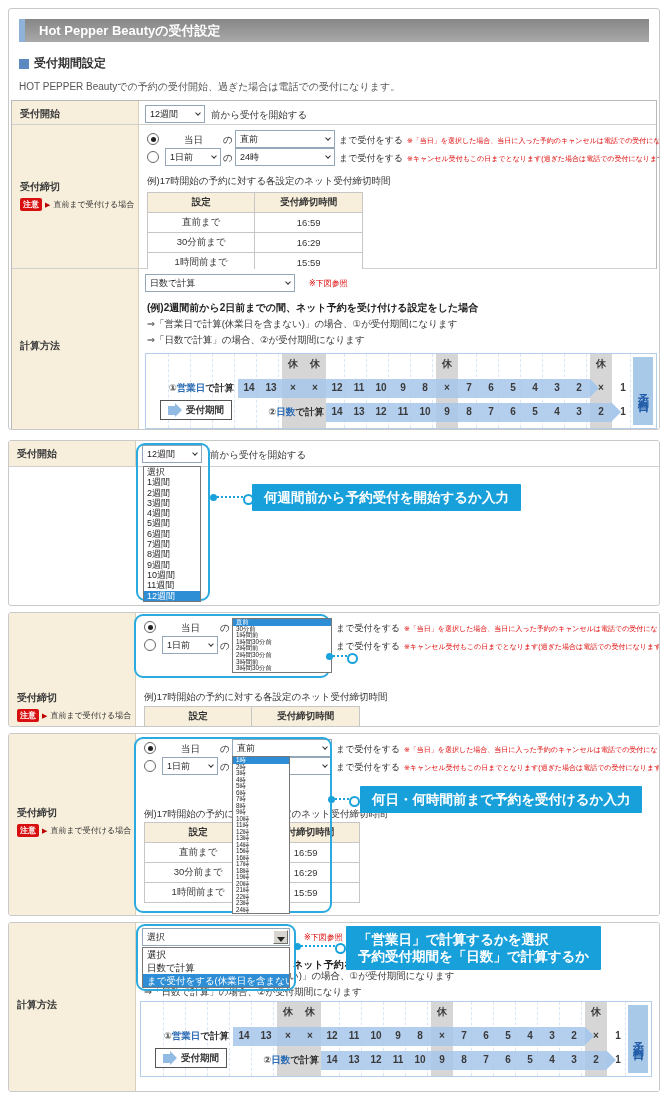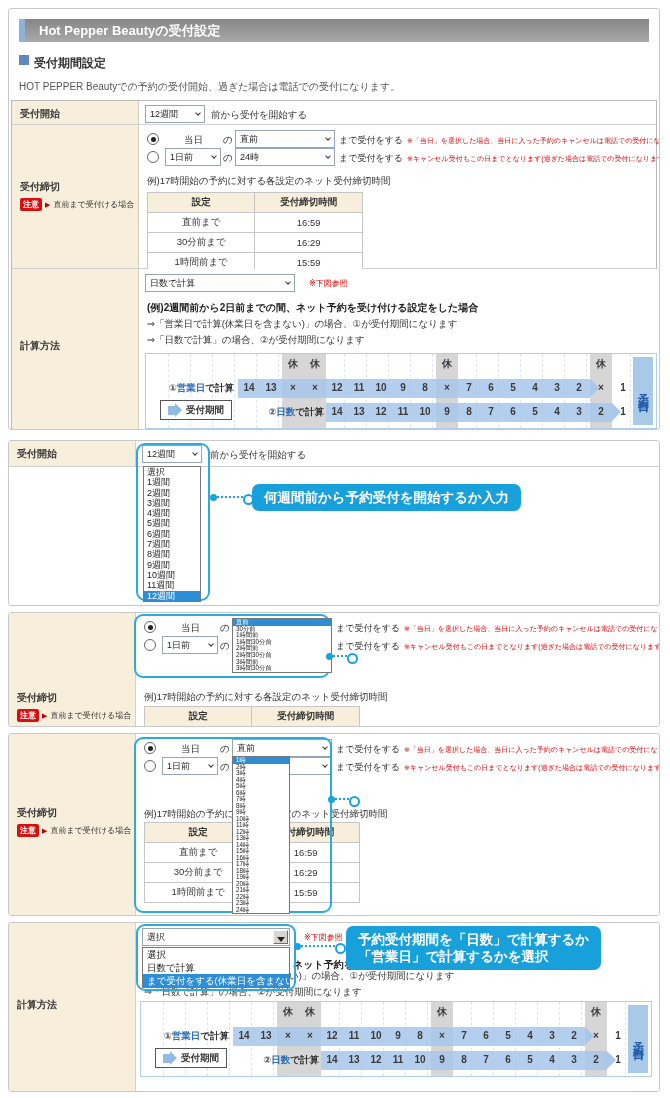--- a/index.html
+++ b/index.html
@@ -8,21 +8,21 @@
   .panel { position:absolute; left:8px; width:652px; background:#fff; border:1px solid #c9c9c9; border-radius:3px; overflow:hidden; }
   #p1 { top:8px;   height:422px; }
   #p2 { top:440px; height:166px; }
   #p3 { top:612px; height:115px; }
   #p4 { top:733px; height:183px; }
   #p5 { top:922px; height:170px; }
 
   
   .titlebar { margin:10px 10px 0 10px; height:23px; background:linear-gradient(#868686,#a9a9a9);
               border-left:6px solid #8fb2d9; color:#fff; font-weight:bold; font-size:13px; line-height:23px; padding-left:14px; }
-  .sect { margin:13px 10px 0 10px; font-size:12px; font-weight:bold; color:#333; display:flex; align-items:flex-start; }
+  .sect { margin:13px 10px 0 10px; font-size:12px; font-weight:bold; color:#333; display:flex; align-items:center; }
   .bluesq { width:10px; height:10px; background:#5b8ac2; display:inline-block; margin-right:5px; }
   .desc { margin:8px 10px 6px 10px; font-size:10px; color:#555; }
 
   .settings { margin:0 2px; height:330px; border:1px solid #b9b9b9; display:flex; flex-direction:column; }
   .srow { display:flex; border-bottom:1px solid #cfcfcf; }
   .srow:last-child { border-bottom:none; flex:1; }
   .slabel { width:127px; min-width:127px; background:#f7efdc; border-right:1px solid #d8d0bc; padding-left:8px; position:relative; }
   .slabel .lt1 { font-weight:bold; font-size:10px; color:#3a3a3a; }
   .scontent { flex:1; position:relative; background:#fff; }
   .caution-line { margin-top:4px; display:flex; align-items:center; gap:3px; white-space:nowrap; }
@@ -89,21 +89,21 @@
   .dfinal { position:absolute; right:3px; top:3px; bottom:3px; width:20px; background:#a9c9e9; color:#235da8;
             font-weight:bold; writing-mode:vertical-rl; display:flex; align-items:center; justify-content:center;
             font-size:11px; letter-spacing:3px; z-index:4; }
 
   
   .hl { position:absolute; border:2px solid #2aaade; border-radius:9px; z-index:25; }
   .ddlist { position:absolute; background:#fff; border:1px solid #777; z-index:26; }
   .dd-item { padding:0 3px; white-space:nowrap; overflow:hidden; color:#222; }
   .dd-item.on { background:#2e8ed5; color:#fff; }
   .callout { position:absolute; background:#18a0da; color:#fff; font-weight:bold; font-size:13.5px;
-             line-height:17px; border-radius:7px; padding:5px 12px; white-space:nowrap; z-index:30; }
+             line-height:17px; border-radius:1px; padding:5px 12px; white-space:nowrap; z-index:30; }
   .conn { position:absolute; height:0; border-top:2px dotted #19a2db; z-index:28; }
   .conn::before { content:""; position:absolute; left:-4px; top:-4px; width:7px; height:7px; border-radius:50%; background:#19a2db; }
   .conn::after  { content:""; position:absolute; right:-4px; top:-4px; width:7px; height:7px; border-radius:50%;
                   background:#fff; border:2px solid #19a2db; }
   .p2list { left:7px; top:25px; width:58px; font-size:9px; }
   .p2list .dd-item { line-height:10.3px; }
   .p3list { left:96px; top:5px; width:100px; font-size:6.3px; }
   .p3list .dd-item { line-height:6.6px; }
   .p4list { left:96px; top:22px; width:58px; font-size:6.3px; }
   .p4list .dd-item { line-height:6.5px; }
@@ -446,20 +446,21 @@
           <div class="dd-item">17時</div>
           <div class="dd-item">18時</div>
           <div class="dd-item">19時</div>
           <div class="dd-item">20時</div>
           <div class="dd-item">21時</div>
           <div class="dd-item">22時</div>
           <div class="dd-item">23時</div>
           <div class="dd-item">24時</div>
         </div>
       <div class="conn" style="left:196px;top:64px;width:24px"></div>
+      <div class="callout" style="left:224px;top:52px">何日・何時間前まで予約を受付けるか入力</div>
     </div>
   </div>
 </div>
 
 <div class="panel" id="p5">
   <div class="srow" style="height:168px;border-bottom:none">
     <div class="slabel" style="padding-top:75px">
       <span class="lt1">計算方法</span>
     </div>
     <div class="scontent">
@@ -544,18 +545,18 @@
           <span class="dfinal">予約当日</span>
         </div>
       <div class="hl" style="left:0;top:1px;width:160px;height:67px"></div>
       <div class="ddlist p5list">
           <div class="dd-item">選択</div>
           <div class="dd-item">日数で計算</div>
           <div class="dd-item on">まで受付をする(休業日を含まない)</div>
         </div>
       <div class="conn" style="left:162px;top:22px;width:44px"></div>
       <div class="callout" style="left:210px;top:3px">
+        <div>「営業日」で計算するかを選択</div>
         <div>予約受付期間を「日数」で計算するか</div>
-        <div>「営業日」で計算するかを選択</div>
       </div>
     </div>
   </div>
 </div>
 
 </body></html>

